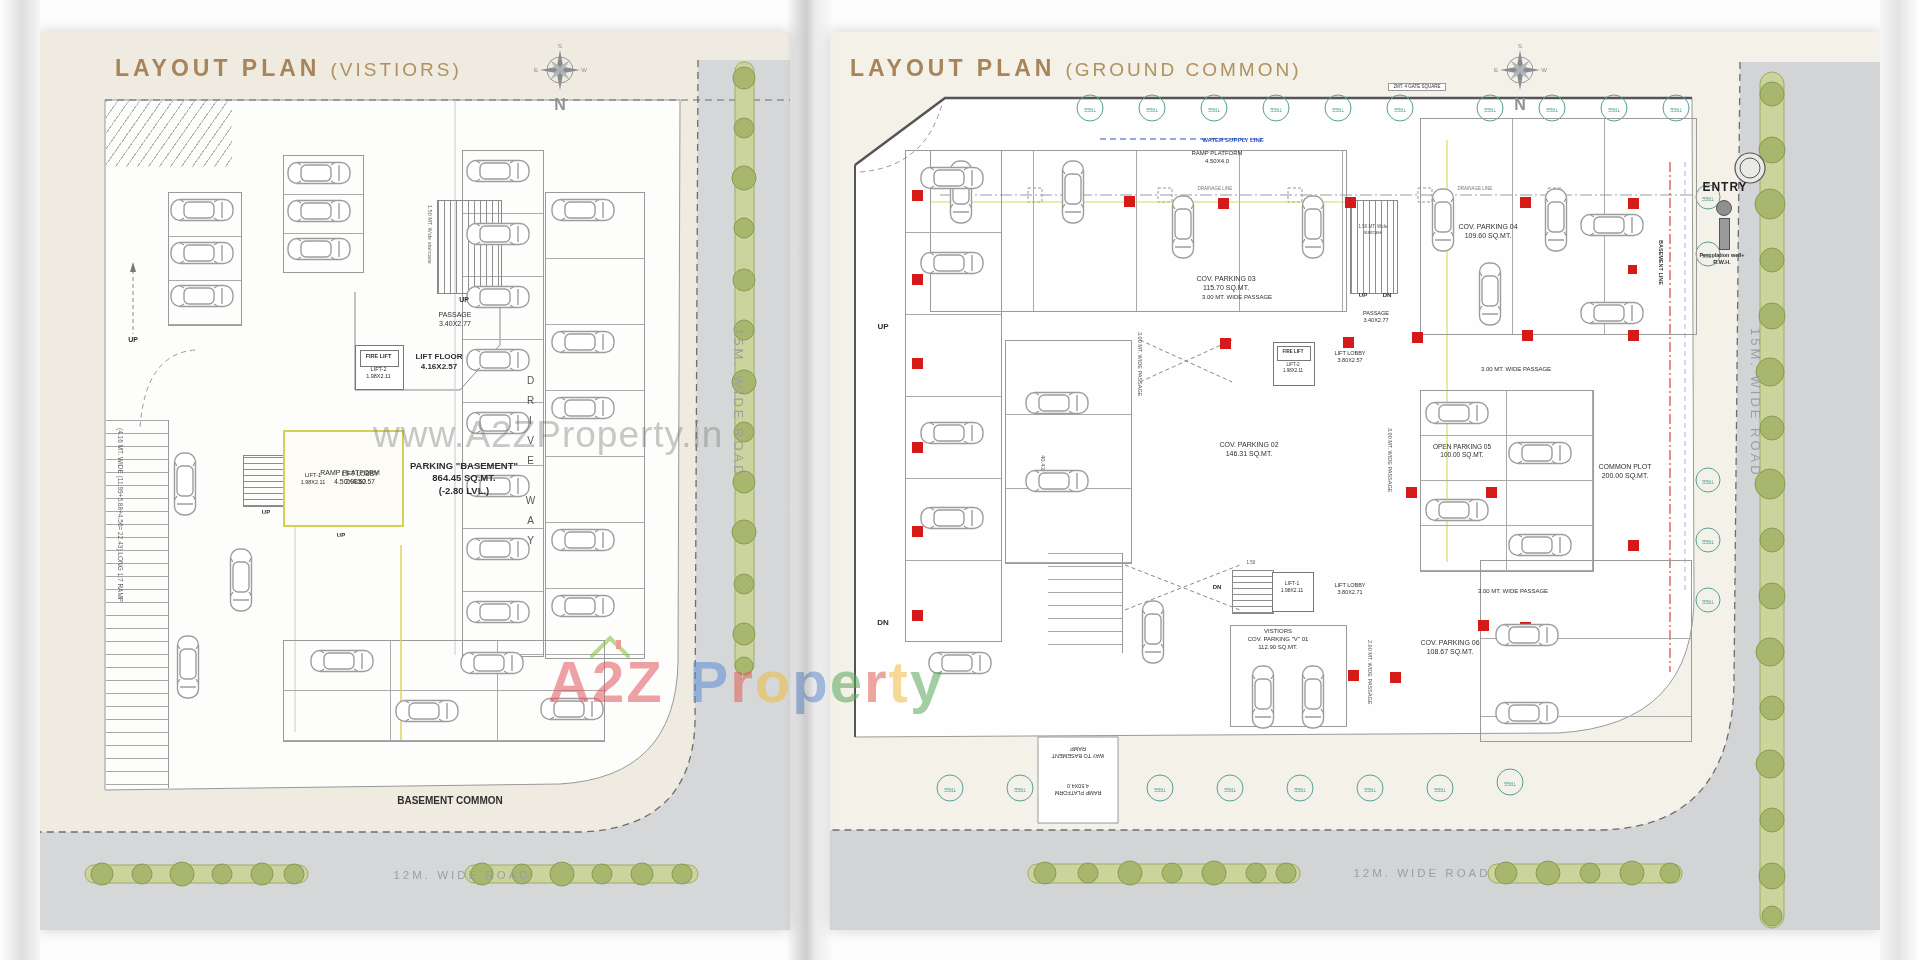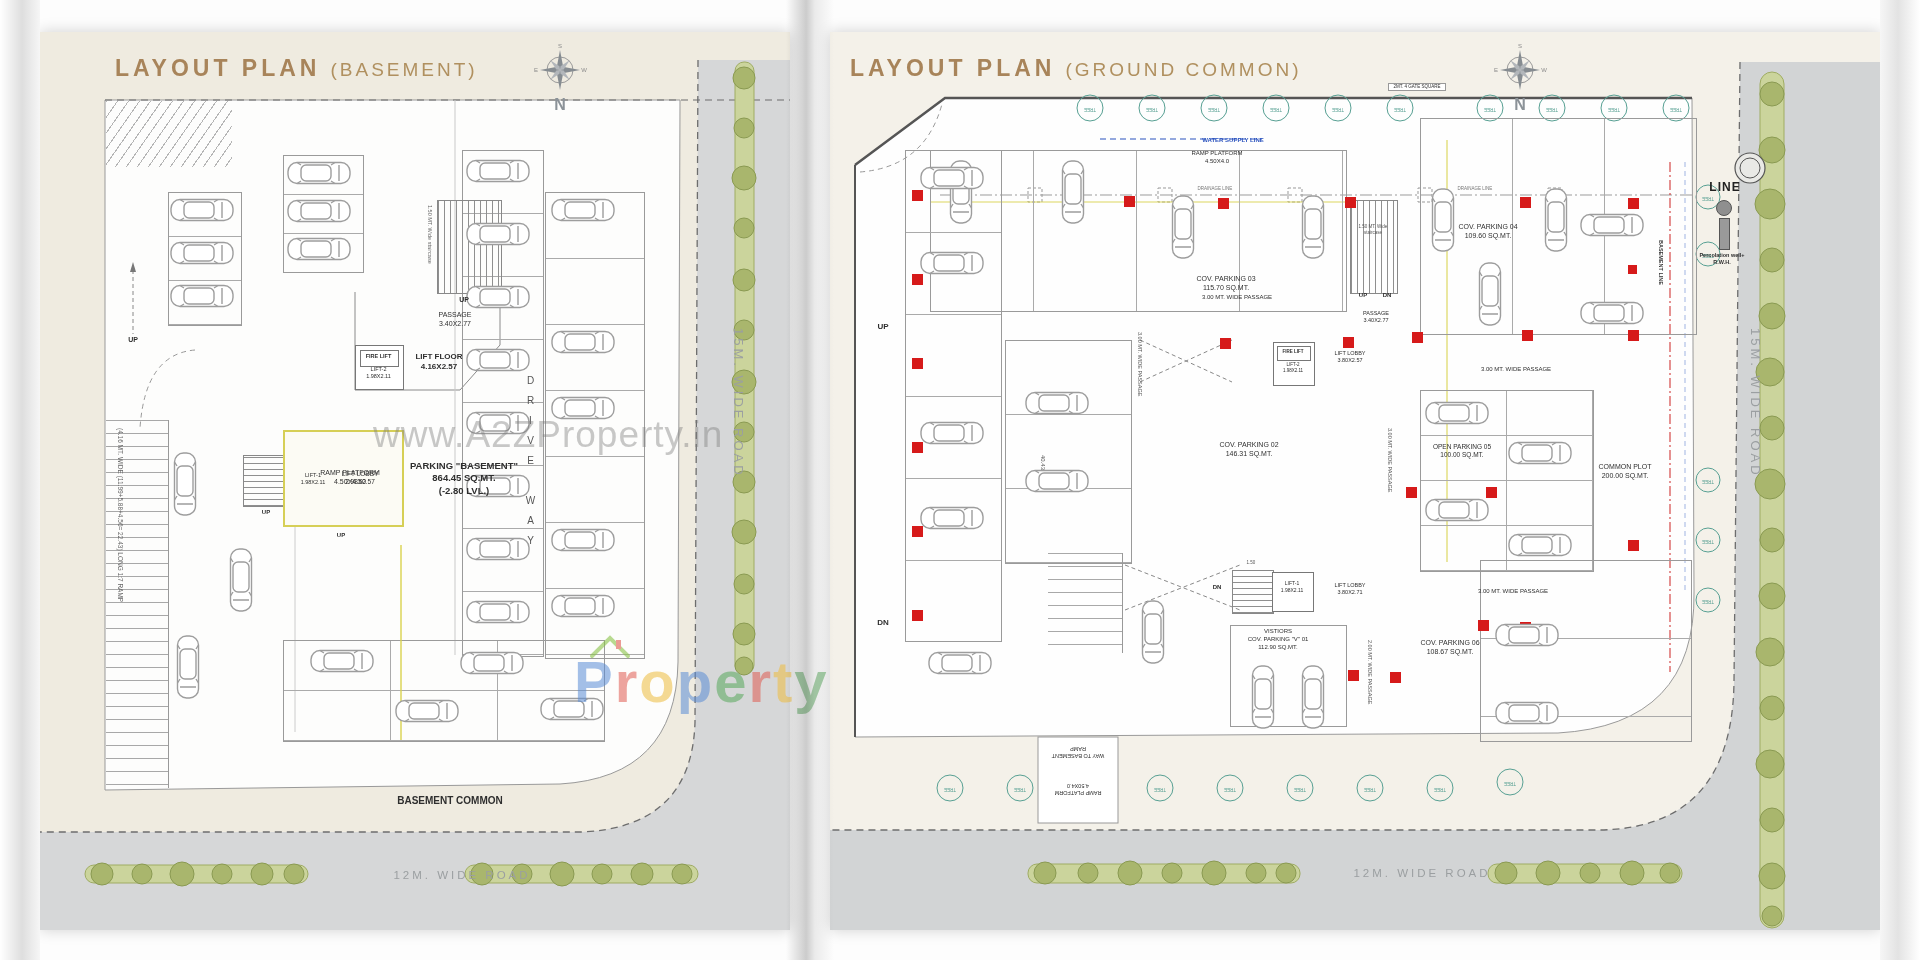--- a/index.html
+++ b/index.html
@@ -121,21 +121,21 @@
 
       <path d="M315,260 L315,358 L420,358 L460,313 L460,260" fill="none" stroke="#8a8a8a" stroke-width="1"></path>
 
       <line x1="415" y1="68" x2="415" y2="623" stroke="#c9c9c9" stroke-width="1"></line>
       <line x1="255" y1="433" x2="255" y2="700" stroke="#cccccc" stroke-width="1"></line>
     </svg>
 
   </div>
 
   <div class="abs" style="left:115px;top:55px;">
-    <span class="title">LAYOUT PLAN</span><span class="subtitle">(BASEMENT)</span>
+    <span class="title">LAYOUT PLAN</span><span class="subtitle">(VISTIORS)</span>
   </div>
   <svg class="abs" style="left:530px;top:40px;" width="60" height="60">
     <use href="#roseShape" width="60" height="60"></use>
     <text x="30" y="8" font-size="6" fill="#8b8b8b" text-anchor="middle">S</text>
     <text x="6" y="32" font-size="6" fill="#8b8b8b" text-anchor="middle">E</text>
     <text x="54" y="32" font-size="6" fill="#8b8b8b" text-anchor="middle">W</text>
   </svg>
   <div class="nletter" style="left:530px;top:96px;">N</div>
 
   <div class="fan" style="left:106px;top:101px;width:126px;height:66px;"></div>
@@ -566,39 +566,40 @@
 108.67 SQ.MT.</div>
   <div class="lbl" style="left:1272px;top:580px;width:40px;font-size:5px;">LIFT-1
 1.98X2.11</div>
   <div class="lbl" style="left:1320px;top:582px;width:60px;font-size:5.5px;">LIFT LOBBY
 3.80X2.71</div>
   <div class="lbl" style="left:1236px;top:560px;width:30px;font-size:4.5px;color:#555;">1.50</div>
   <div class="lbl" style="left:1206px;top:584px;width:22px;font-size:6px;font-weight:bold;">DN</div>
   <div class="lbl" style="left:872px;top:322px;width:22px;font-size:8px;font-weight:bold;">UP</div>
   <div class="lbl" style="left:872px;top:618px;width:22px;font-size:8px;font-weight:bold;">DN</div>
   <div class="lbl rot90" style="left:1046px;top:455px;font-size:6px;color:#555;">40.43</div>
-  <div class="lbl" style="left:1698px;top:180px;width:54px;font-size:12px;font-weight:bold;letter-spacing:1px;color:#222;">LINE</div>
+  <div class="lbl" style="left:1698px;top:180px;width:54px;font-size:12px;font-weight:bold;letter-spacing:1px;color:#222;">ENTRY</div>
   <div class="abs" style="left:1716px;top:200px;width:14px;height:14px;border-radius:50%;background:#8f8f8f;border:1px solid #555;"></div>
   <div class="abs" style="left:1719px;top:218px;width:9px;height:30px;background:#9a9a9a;border:1px solid #555;"></div>
   <div class="lbl" style="left:1690px;top:252px;width:64px;font-size:5.5px;font-weight:bold;">Percolation well+
 R.W.H.</div>
   <div class="lbl rot90" style="left:1664px;top:240px;font-size:5.5px;color:#333;font-weight:bold;">BASEMENT LINE</div>
   <div class="lbl rot180" style="left:1040px;top:745px;width:76px;font-size:5.5px;">WAY TO BASEMENT
 RAMP</div>
   <div class="lbl rot180" style="left:1040px;top:782px;width:76px;font-size:5.5px;">RAMP PLATFORM
 4.50X4.0</div>
   <div class="lbl" style="left:1352px;top:866px;width:140px;font-size:11.5px;letter-spacing:3px;color:#9b9fa1;">12M. WIDE ROAD</div>
 
   <div class="wm-center">www.A2ZProperty.in</div>
 
   <svg class="abs" style="left:588px;top:630px;opacity:.6;" width="44" height="30">
     <path d="M4,26 L22,8 L40,26" fill="none" stroke="#8bc34a" stroke-width="4" stroke-linecap="round"></path>
     <rect x="28" y="10" width="5" height="9" fill="#e05d52"></rect>
   </svg>
   <div class="brand">
+    <span id="brand-a2z" style="color: rgb(226, 87, 93);">A2Z</span>
     <span style="width:26px;"></span>
     <span style="color: rgb(91, 141, 214);">P</span>
     <span style="color: rgb(224, 93, 82);">r</span>
     <span style="color: rgb(238, 188, 62);">o</span>
     <span style="color: rgb(91, 141, 214);">p</span>
     <span style="color: rgb(88, 168, 92);">e</span>
     <span style="color: rgb(224, 93, 82);">r</span>
     <span style="color: rgb(238, 188, 62);">t</span>
     <span style="color: rgb(88, 168, 92);">y</span>
   </div>

